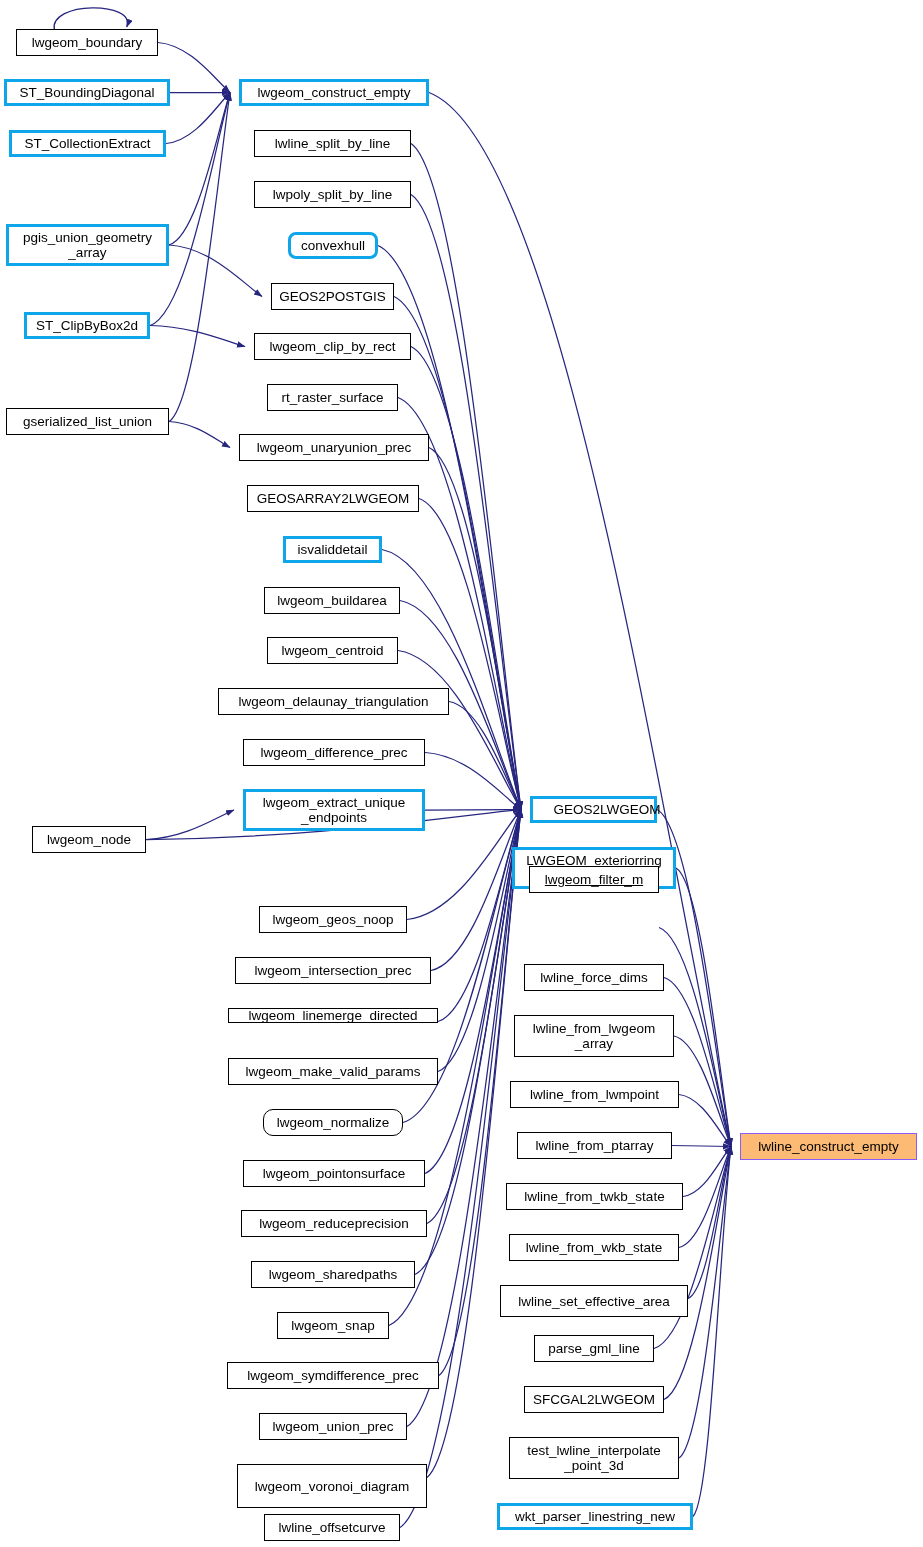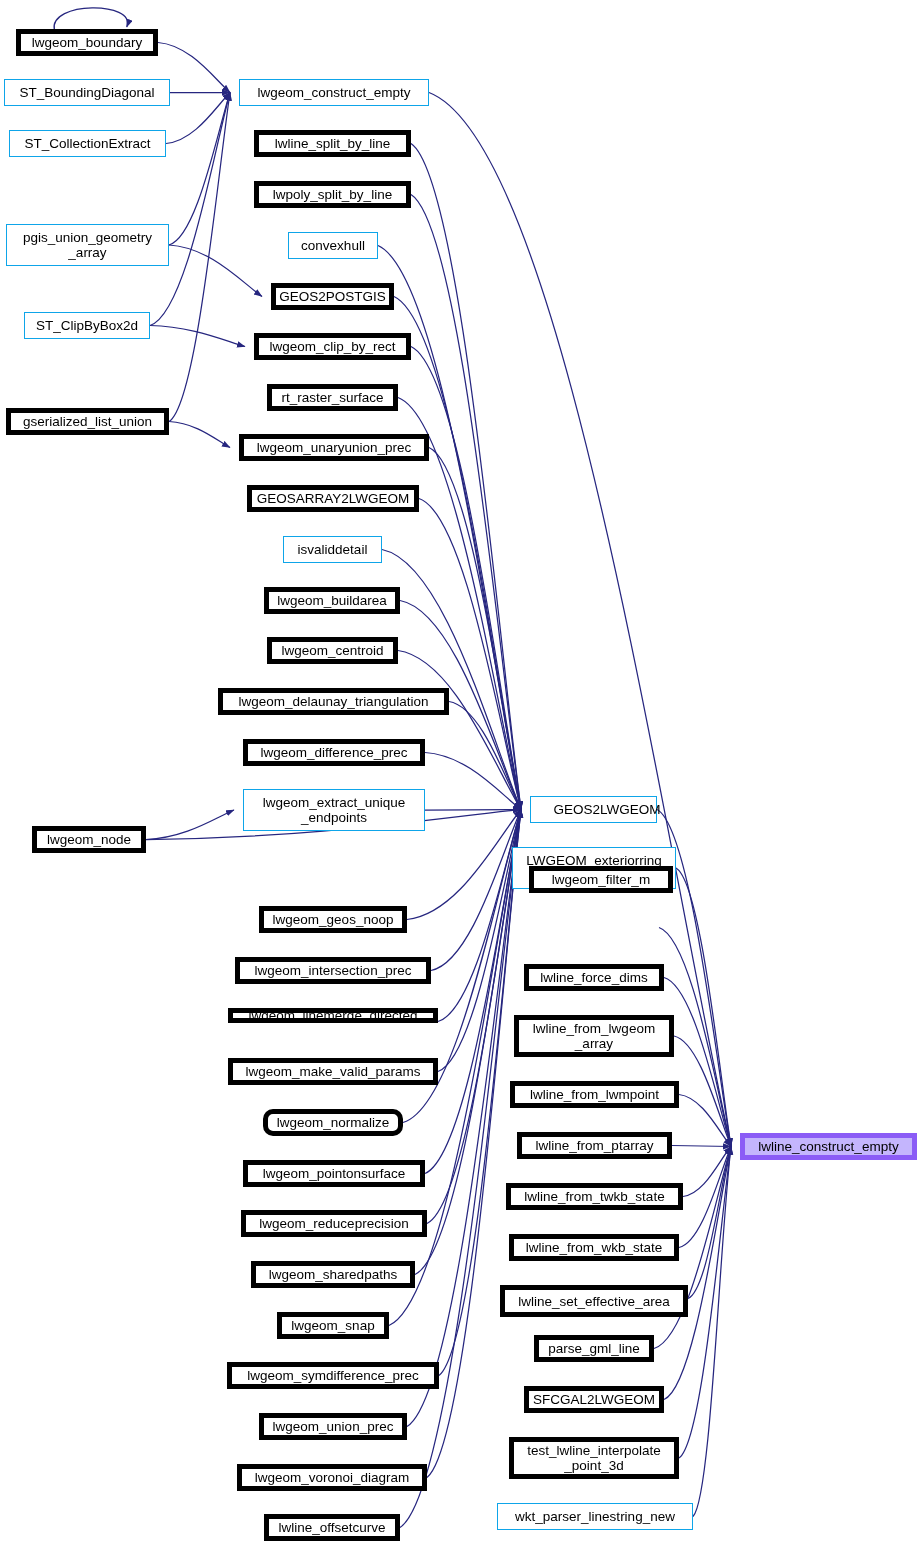--- a/index.html
+++ b/index.html
@@ -8,27 +8,27 @@
   #edges{position:absolute;left:0;top:0;width:923px;height:1547px;}
   .node{
     position:absolute;
     box-sizing:border-box;
     display:flex;align-items:center;justify-content:center;
     text-align:center;
     font-size:13.5px;
     line-height:15px;
     color:#000;
     background:#ffffff;
-    border:1px solid #0ea5e9;
+    border:3px solid #0ea5e9;
     white-space:pre-line;
     padding:0 3px;
     z-index:5;
   }
-  .node.red{border:5px solid #000000;}
-  .node.target{background:#c4b5fd;border:5px solid #8b5cf6;}
+  .node.red{border:1px solid #000000;}
+  .node.target{background:#fdba74;border:1px solid #8b5cf6;}
 </style>
 </head>
 <body>
 
 <div id="canvas">
   <svg id="edges" viewBox="0 0 923 1547" xmlns="http://www.w3.org/2000/svg">
     <defs>
       <marker id="ah" markerWidth="9" markerHeight="9" refX="8" refY="3.2" orient="auto" markerUnits="userSpaceOnUse">
         <path d="M0,0 L8.5,3.2 L0,6.4 z" fill="#26267f"></path>
       </marker>
@@ -95,21 +95,21 @@
       <div class="node" style="left: 4px; top: 79px; width: 166px; height: 27px;">ST_BoundingDiagonal</div>
       <div class="node" style="left: 9px; top: 130px; width: 157px; height: 27px;">ST_CollectionExtract</div>
       <div class="node" style="left: 6px; top: 224px; width: 163px; height: 42px;">pgis_union_geometry
 _array</div>
       <div class="node" style="left: 24px; top: 312px; width: 126px; height: 27px;">ST_ClipByBox2d</div>
       <div class="node red" style="left: 6px; top: 408px; width: 163px; height: 27px;">gserialized_list_union</div>
       <div class="node red" style="left: 32px; top: 826px; width: 114px; height: 27px;">lwgeom_node</div>
       <div class="node" style="left: 239px; top: 79px; width: 190px; height: 27px;">lwgeom_construct_empty</div>
       <div class="node red" style="left: 254px; top: 130px; width: 157px; height: 27px;">lwline_split_by_line</div>
       <div class="node red" style="left: 254px; top: 181px; width: 157px; height: 27px;">lwpoly_split_by_line</div>
-      <div class="node" style="left: 288px; top: 232px; width: 90px; height: 27px;">convexhull</div>
+      <div class="node" style="left: 288px; top: 232px; width: 90px; height: 27px; border-radius: 8px;">convexhull</div>
       <div class="node red" style="left: 271px; top: 283px; width: 123px; height: 27px;">GEOS2POSTGIS</div>
       <div class="node red" style="left: 254px; top: 333px; width: 157px; height: 27px;">lwgeom_clip_by_rect</div>
       <div class="node red" style="left: 267px; top: 384px; width: 131px; height: 27px;">rt_raster_surface</div>
       <div class="node red" style="left: 239px; top: 434px; width: 190px; height: 27px;">lwgeom_unaryunion_prec</div>
       <div class="node red" style="left: 247px; top: 485px; width: 172px; height: 27px;">GEOSARRAY2LWGEOM</div>
       <div class="node" style="left: 283px; top: 536px; width: 99px; height: 27px;">isvaliddetail</div>
       <div class="node red" style="left: 264px; top: 587px; width: 136px; height: 27px;">lwgeom_buildarea</div>
       <div class="node red" style="left: 267px; top: 637px; width: 131px; height: 27px;">lwgeom_centroid</div>
       <div class="node red" style="left: 218px; top: 688px; width: 231px; height: 27px;">lwgeom_delaunay_triangulation</div>
       <div class="node red" style="left: 243px; top: 739px; width: 182px; height: 27px;">lwgeom_difference_prec</div>
@@ -119,26 +119,26 @@
       <div class="node red" style="left: 235px; top: 957px; width: 196px; height: 27px;">lwgeom_intersection_prec</div>
       <div class="node red" style="left: 228px; top: 1008px; width: 210px; height: 15px;">lwgeom_linemerge_directed</div>
       <div class="node red" style="left: 228px; top: 1058px; width: 210px; height: 27px;">lwgeom_make_valid_params</div>
       <div class="node red" style="left: 263px; top: 1109px; width: 140px; height: 27px; border-radius: 10px;">lwgeom_normalize</div>
       <div class="node red" style="left: 243px; top: 1160px; width: 182px; height: 27px;">lwgeom_pointonsurface</div>
       <div class="node red" style="left: 241px; top: 1210px; width: 186px; height: 27px;">lwgeom_reduceprecision</div>
       <div class="node red" style="left: 251px; top: 1261px; width: 164px; height: 27px;">lwgeom_sharedpaths</div>
       <div class="node red" style="left: 277px; top: 1312px; width: 112px; height: 27px;">lwgeom_snap</div>
       <div class="node red" style="left: 227px; top: 1362px; width: 212px; height: 27px;">lwgeom_symdifference_prec</div>
       <div class="node red" style="left: 259px; top: 1413px; width: 148px; height: 27px;">lwgeom_union_prec</div>
-      <div class="node red" style="left: 237px; top: 1464px; width: 190px; height: 27px;">lwgeom_voronoi_diagram</div>
+      <div class="node red" style="left: 237px; top: 1464px; width: 190px; height: 44px;">lwgeom_voronoi_diagram</div>
       <div class="node red" style="left: 264px; top: 1514px; width: 136px; height: 27px;">lwline_offsetcurve</div>
       <div class="node" style="left: 530px; top: 796px; width: 127px; height: 27px; padding-left: 30px;">GEOS2LWGEOM</div>
       <div class="node" style="left: 512px; top: 847px; width: 164px; height: 42px;">LWGEOM_exteriorring
 _polygon</div>
-      <div class="node red" style="left: 529px; top: 866px; width: 144px; height: 27px;">lwgeom_filter_m</div>
+      <div class="node red" style="left: 529px; top: 866px; width: 130px; height: 27px; text-decoration: underline;">lwgeom_filter_m</div>
       <div class="node red" style="left: 524px; top: 964px; width: 140px; height: 27px;">lwline_force_dims</div>
       <div class="node red" style="left: 514px; top: 1015px; width: 160px; height: 42px;">lwline_from_lwgeom
 _array</div>
       <div class="node red" style="left: 510px; top: 1081px; width: 169px; height: 27px;">lwline_from_lwmpoint</div>
       <div class="node red" style="left: 517px; top: 1132px; width: 155px; height: 27px;">lwline_from_ptarray</div>
       <div class="node red" style="left: 506px; top: 1183px; width: 177px; height: 27px;">lwline_from_twkb_state</div>
       <div class="node red" style="left: 509px; top: 1234px; width: 170px; height: 27px;">lwline_from_wkb_state</div>
       <div class="node red" style="left: 500px; top: 1285px; width: 188px; height: 32px;">lwline_set_effective_area</div>
       <div class="node red" style="left: 534px; top: 1335px; width: 120px; height: 27px;">parse_gml_line</div>
       <div class="node red" style="left: 524px; top: 1386px; width: 140px; height: 27px;">SFCGAL2LWGEOM</div>

